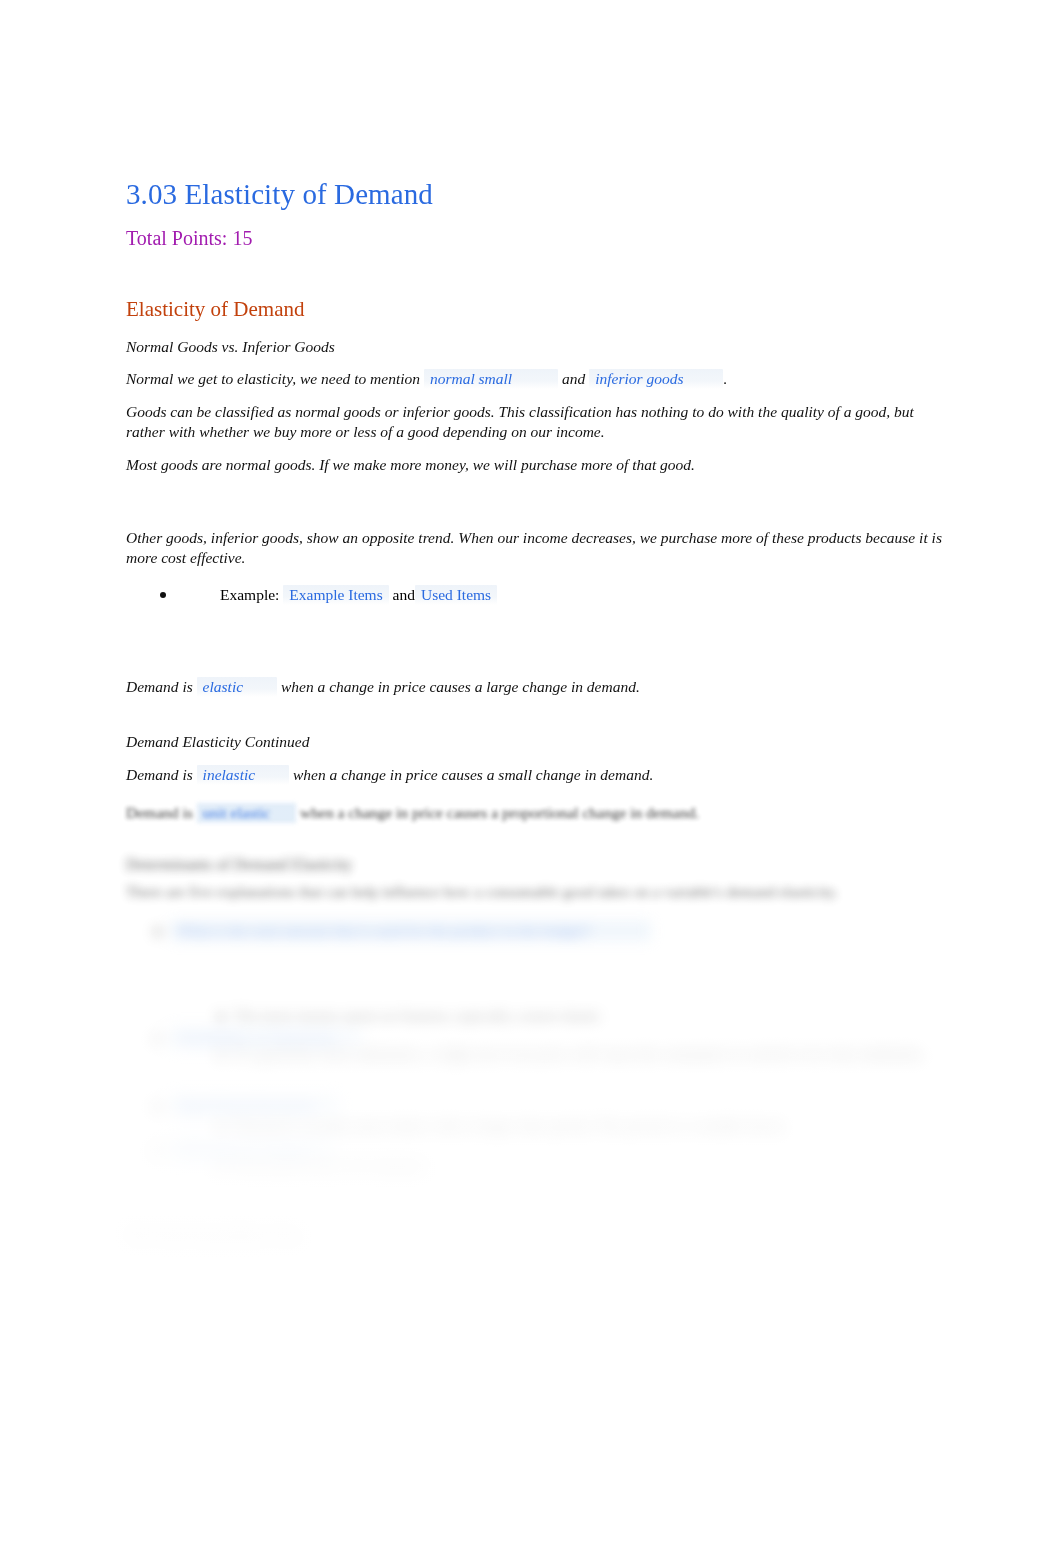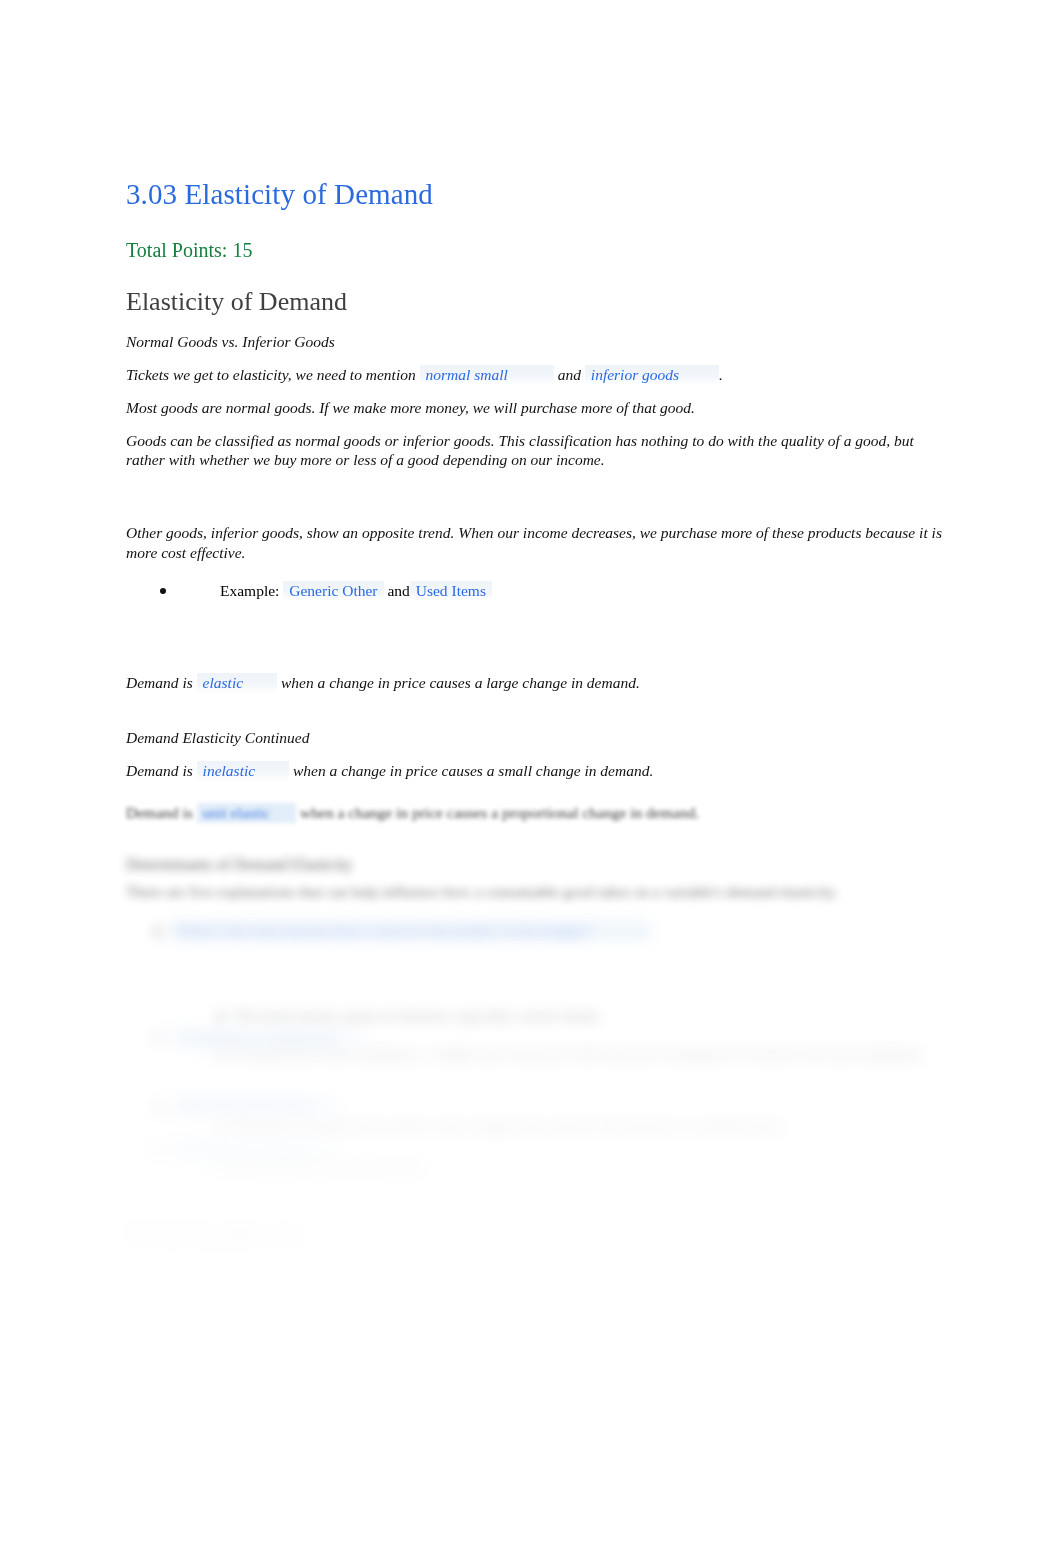--- a/index.html
+++ b/index.html
@@ -36,30 +36,30 @@
   .doc-title {
     font-size: 29px;
     color: #2a6ae0;
     font-weight: normal;
     margin: 0 0 0 0;
     line-height: 1.25;
     letter-spacing: .1px;
   }
   .doc-subtitle {
     font-size: 20px;
-    color: #15803d;
-    margin: 26px 0 0 0;
+    color: #a21caf;
+    margin: 14px 0 0 0;
     font-weight: normal;
     line-height: 1.25;
   }
   .section-heading {
-    font-size: 26px;
-    color: #404040;
+    font-size: 21px;
+    color: #c2410c;
     font-weight: normal;
-    margin: 22px 0 0 0;
+    margin: 45px 0 0 0;
     line-height: 1.3;
   }
 
   
   p.body {
     font-size: 15.5px;
     line-height: 1.28;
     margin: 13px 0 0 0;
     color: #111;
     font-style: italic;
@@ -163,40 +163,40 @@
   <div class="content">
 
     <h1 class="doc-title">3.03 Elasticity of Demand</h1>
     <h2 class="doc-subtitle">Total Points: 15</h2>
 
     <h3 class="section-heading">Elasticity of Demand</h3>
 
     <p class="body">Normal Goods vs. Inferior Goods</p>
 
     <p class="body">
-      <span>Tickets we get to elasticity, we need to mention</span>
+      <span>Normal we get to elasticity, we need to mention</span>
       <span class="field wide">normal small</span>
       <span>and</span>
       <span class="field wide2">inferior goods</span><span>.</span>
     </p>
 
+    <p class="body">Goods can be classified as normal goods or inferior goods. This classification has nothing to do with the quality of a good, but rather with whether we buy more or less of a good depending on our income.</p>
+
     <p class="body">Most goods are normal goods. If we make more money, we will purchase more of that good.</p>
-
-    <p class="body">Goods can be classified as normal goods or inferior goods. This classification has nothing to do with the quality of a good, but rather with whether we buy more or less of a good depending on our income.</p>
 
 
     <div class="gap-md"></div>
 
     <p class="body">Other goods, inferior goods, show an opposite trend. When our income decreases, we purchase more of these products because it is more cost effective.</p>
 
     <ul class="bul">
       <li>
         <span class="dot"></span>
         <span>Example:</span>
-        <span class="field none">Generic Other</span>
+        <span class="field none">Example Items</span>
         <span>and</span><span class="field none">Used Items</span>
       </li>
     </ul>
 
     <div class="gap-lg"></div>
 
 
 
     <p class="body tight">
       <span>Demand is</span>

